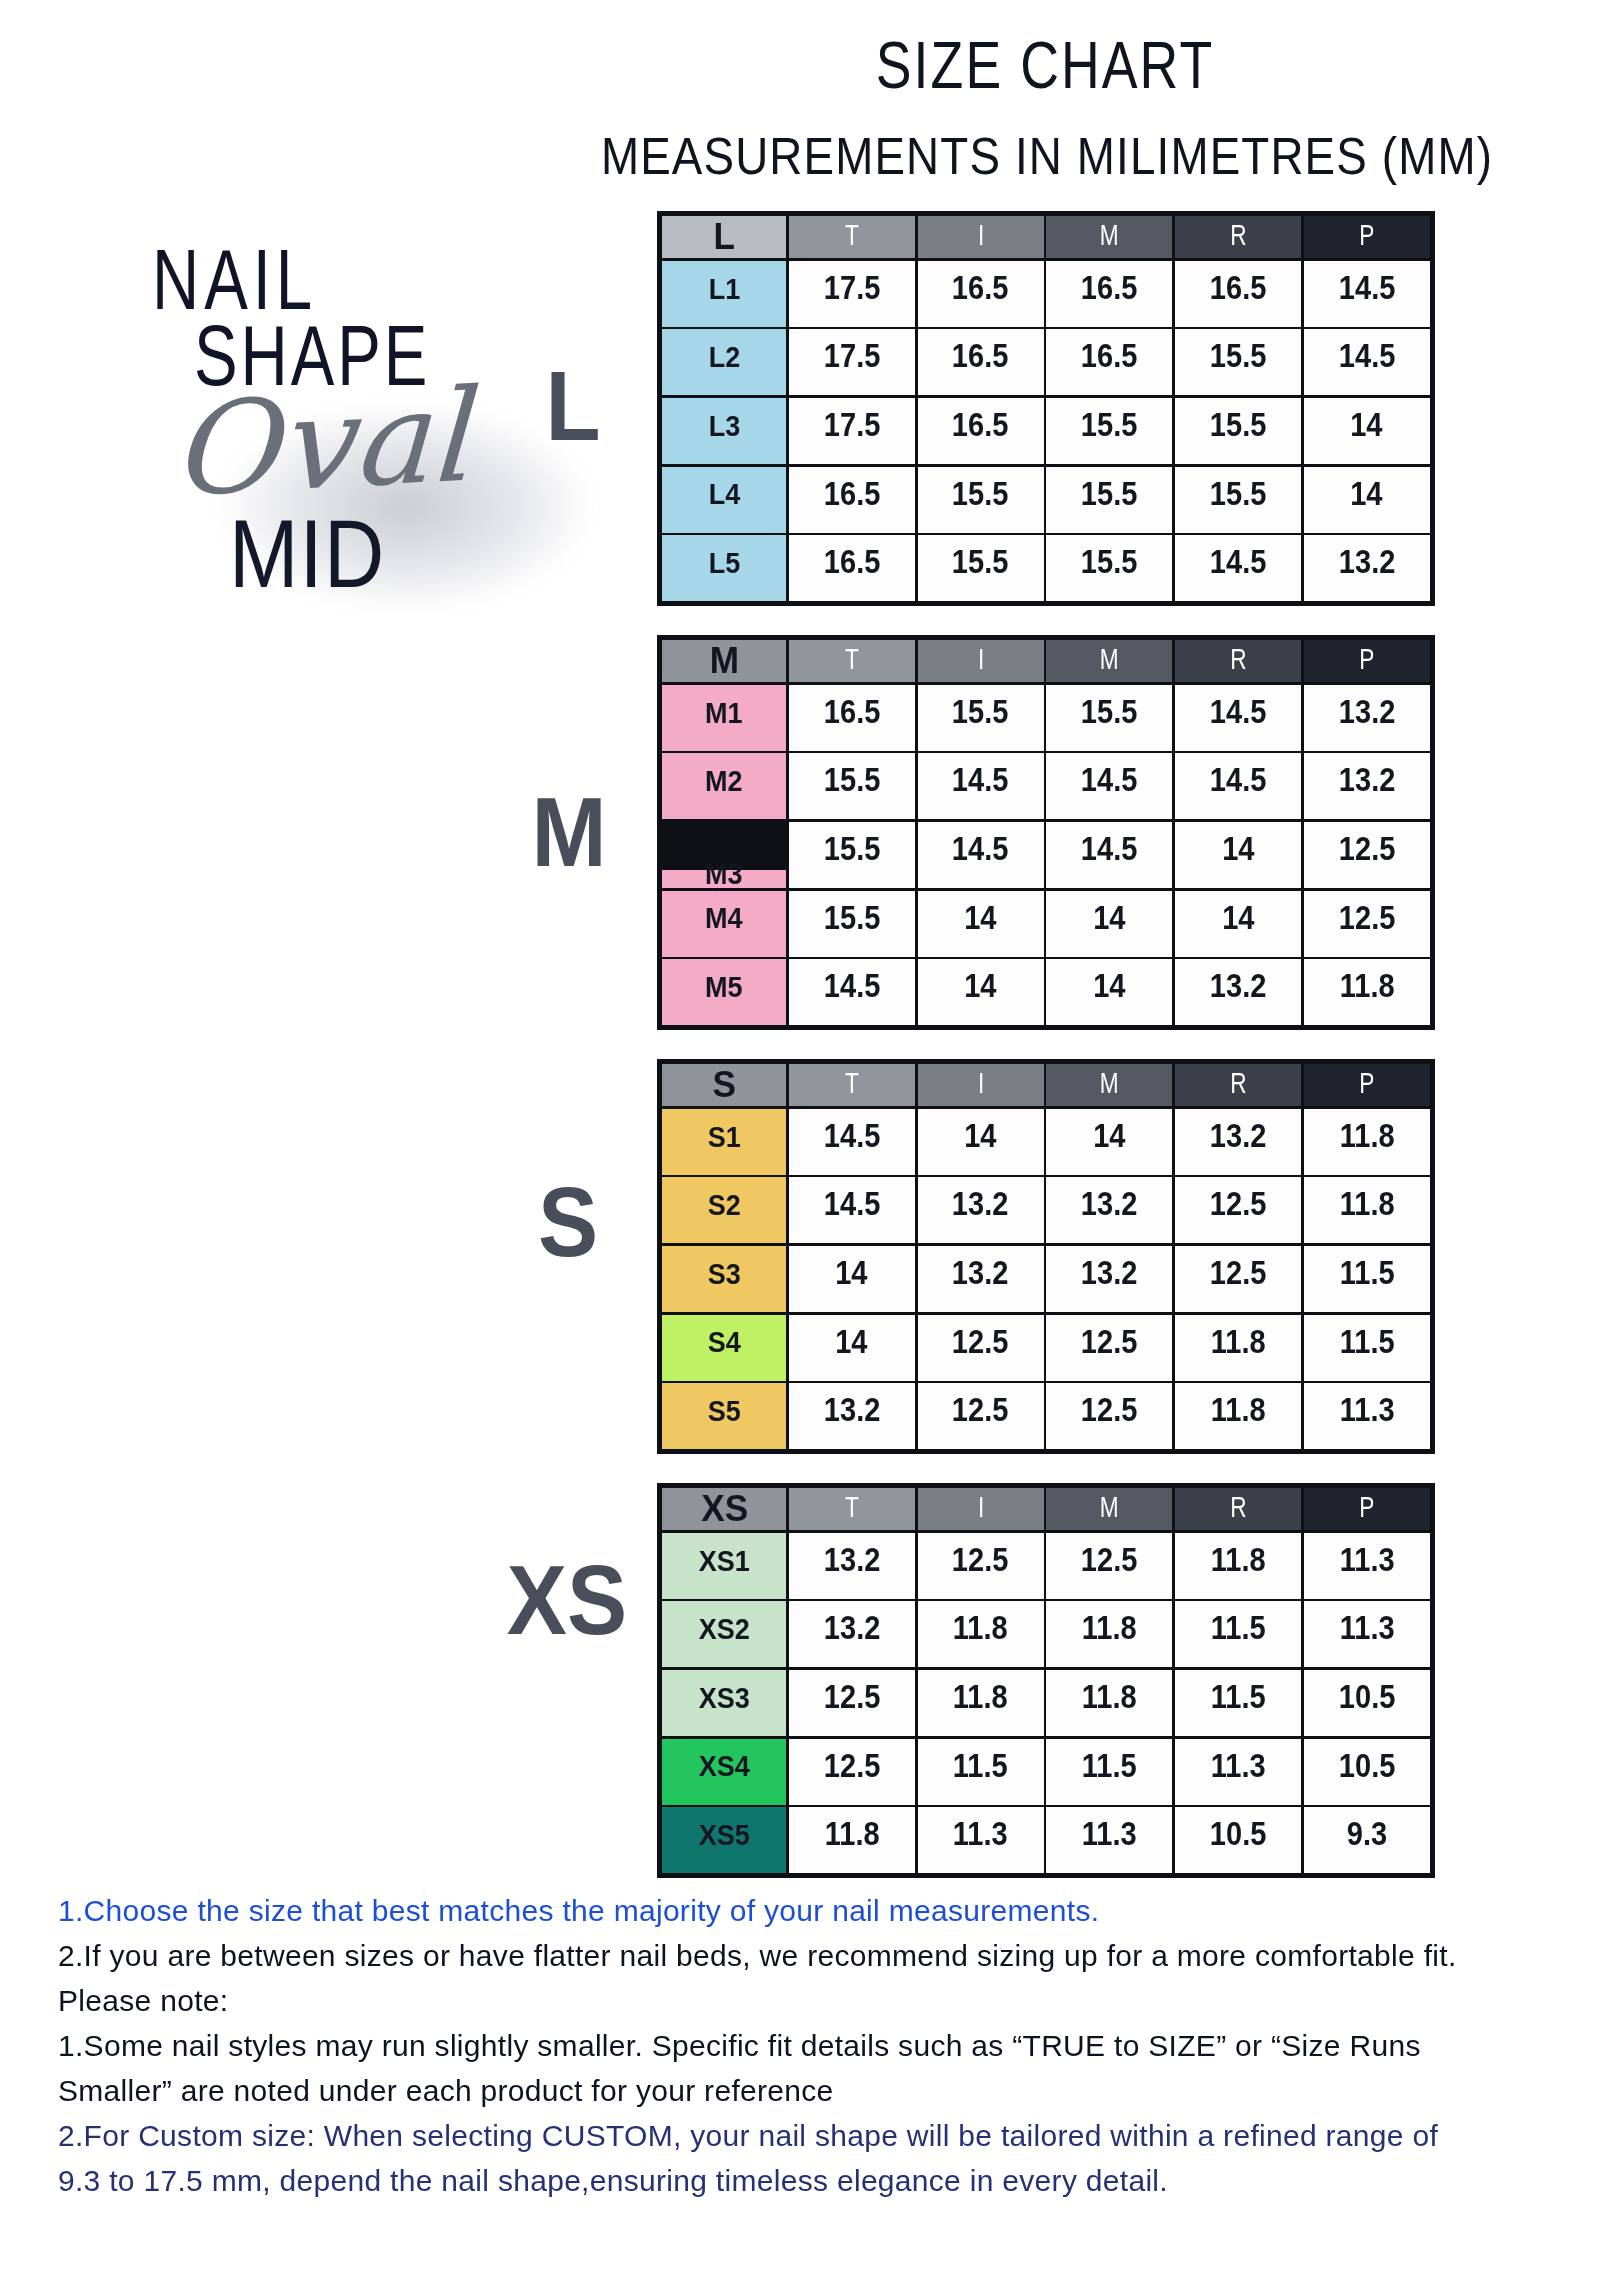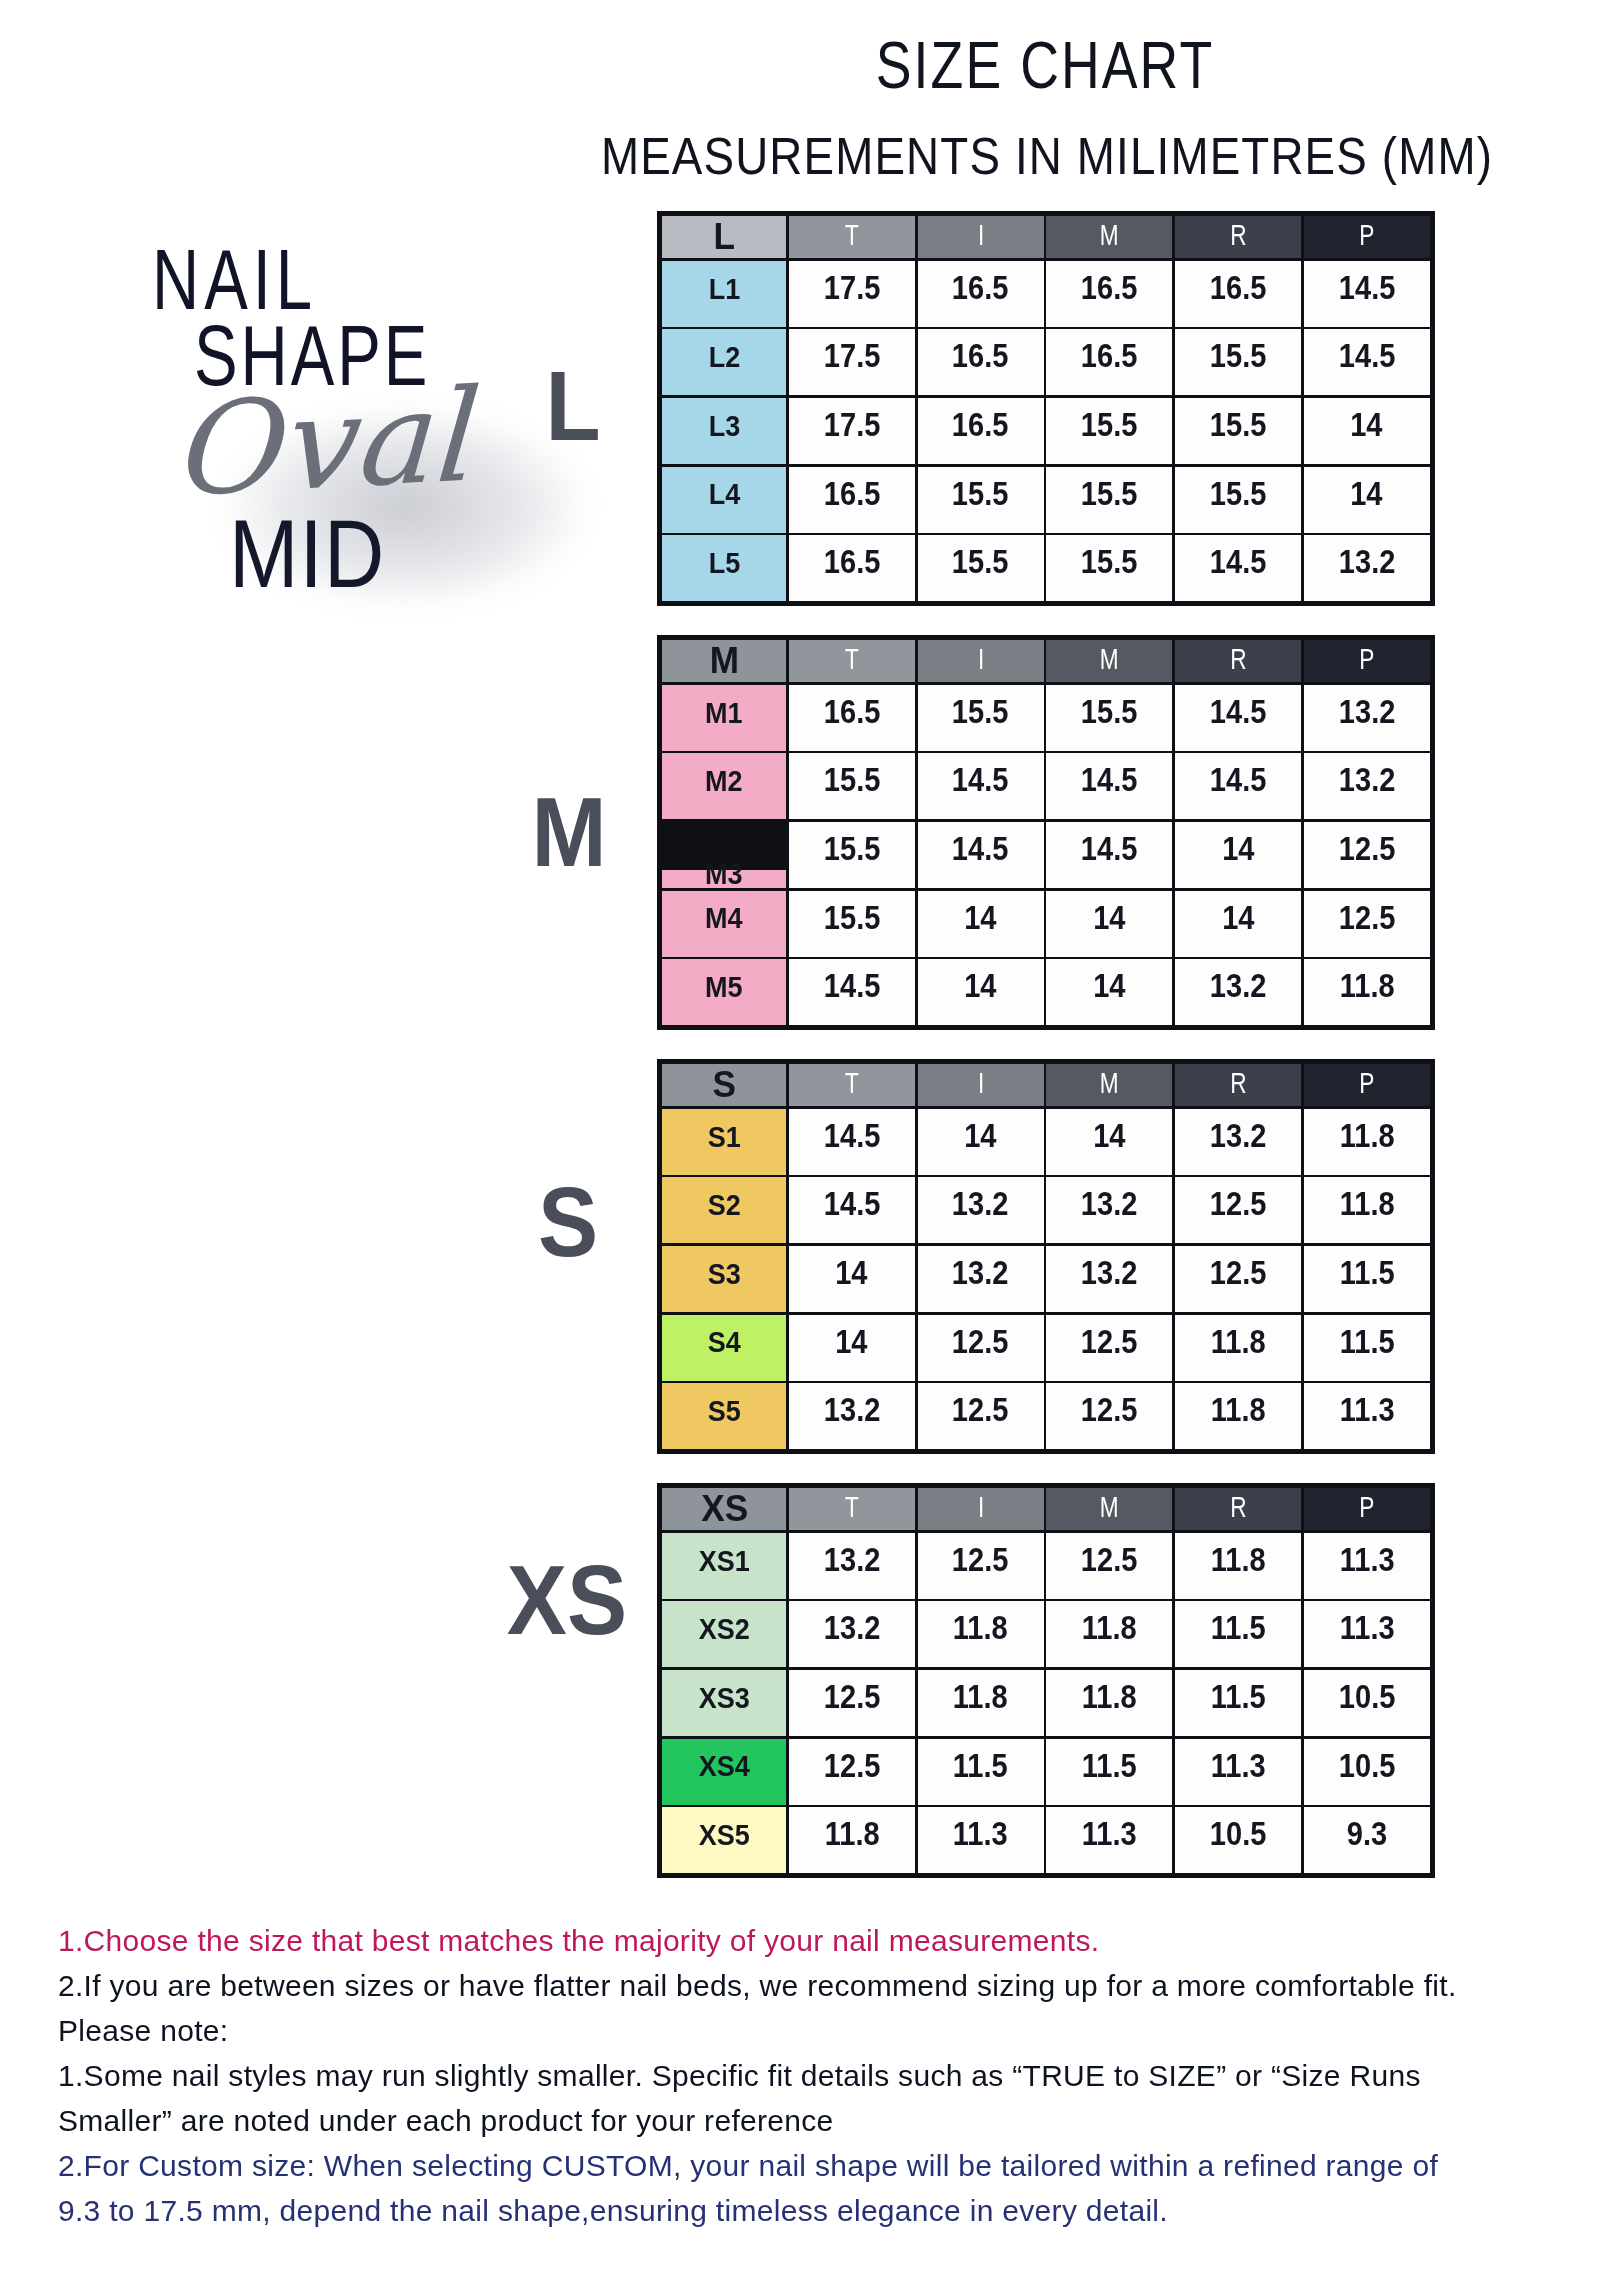--- a/index.html
+++ b/index.html
@@ -489,21 +489,21 @@
       </div>
       <div class="cell td-val" style="background: rgb(253, 253, 254);">
         <span>11.5</span>
       </div>
       <div class="cell td-val" style="background: rgb(253, 253, 254);">
         <span>11.3</span>
       </div>
       <div class="cell td-val" style="background: rgb(253, 253, 254);">
         <span>10.5</span>
       </div>
-      <div class="cell td-label" style="background: #fef9c3;">
+      <div class="cell td-label" style="background: #0f766e;">
         <span>XS5</span>
       </div>
       <div class="cell td-val" style="background: rgb(253, 253, 254);">
         <span>11.8</span>
       </div>
       <div class="cell td-val" style="background: rgb(253, 253, 254);">
         <span>11.3</span>
       </div>
       <div class="cell td-val" style="background: rgb(253, 253, 254);">
         <span>11.3</span>
@@ -511,21 +511,21 @@
       <div class="cell td-val" style="background: rgb(253, 253, 254);">
         <span>10.5</span>
       </div>
       <div class="cell td-val" style="background: rgb(253, 253, 254);">
         <span>9.3</span>
       </div>
     </div>
   </div>
 
 <div class="abs notes" id="notes-root">
-    <div class="note-line" style="color: #be185d; margin-top: 30px;"><span>1.Choose the size that best matches the majority of your nail measurements.</span></div>
+    <div class="note-line" style="color: #1d4ed8;"><span>1.Choose the size that best matches the majority of your nail measurements.</span></div>
     <div class="note-line" style="color: rgb(14, 19, 34);"><span>2.If you are between sizes or have flatter nail beds, we recommend sizing up for a more comfortable fit.</span></div>
     <div class="note-line" style="color: rgb(14, 19, 34);"><span>Please note:</span></div>
     <div class="note-line" style="color: rgb(14, 19, 34);"><span>1.Some nail styles may run slightly smaller. Specific fit details such as “TRUE to SIZE” or “Size Runs</span></div>
     <div class="note-line" style="color: rgb(14, 19, 34);"><span>Smaller” are noted under each product for your reference</span></div>
     <div class="note-line" style="color: rgb(38, 49, 115);"><span>2.For Custom size: When selecting CUSTOM, your nail shape will be tailored within a refined range of</span></div>
     <div class="note-line" style="color: rgb(38, 49, 115);"><span>9.3 to 17.5 mm, depend the nail shape,ensuring timeless elegance in every detail.</span></div>
   </div>
 
 
 </body></html>

